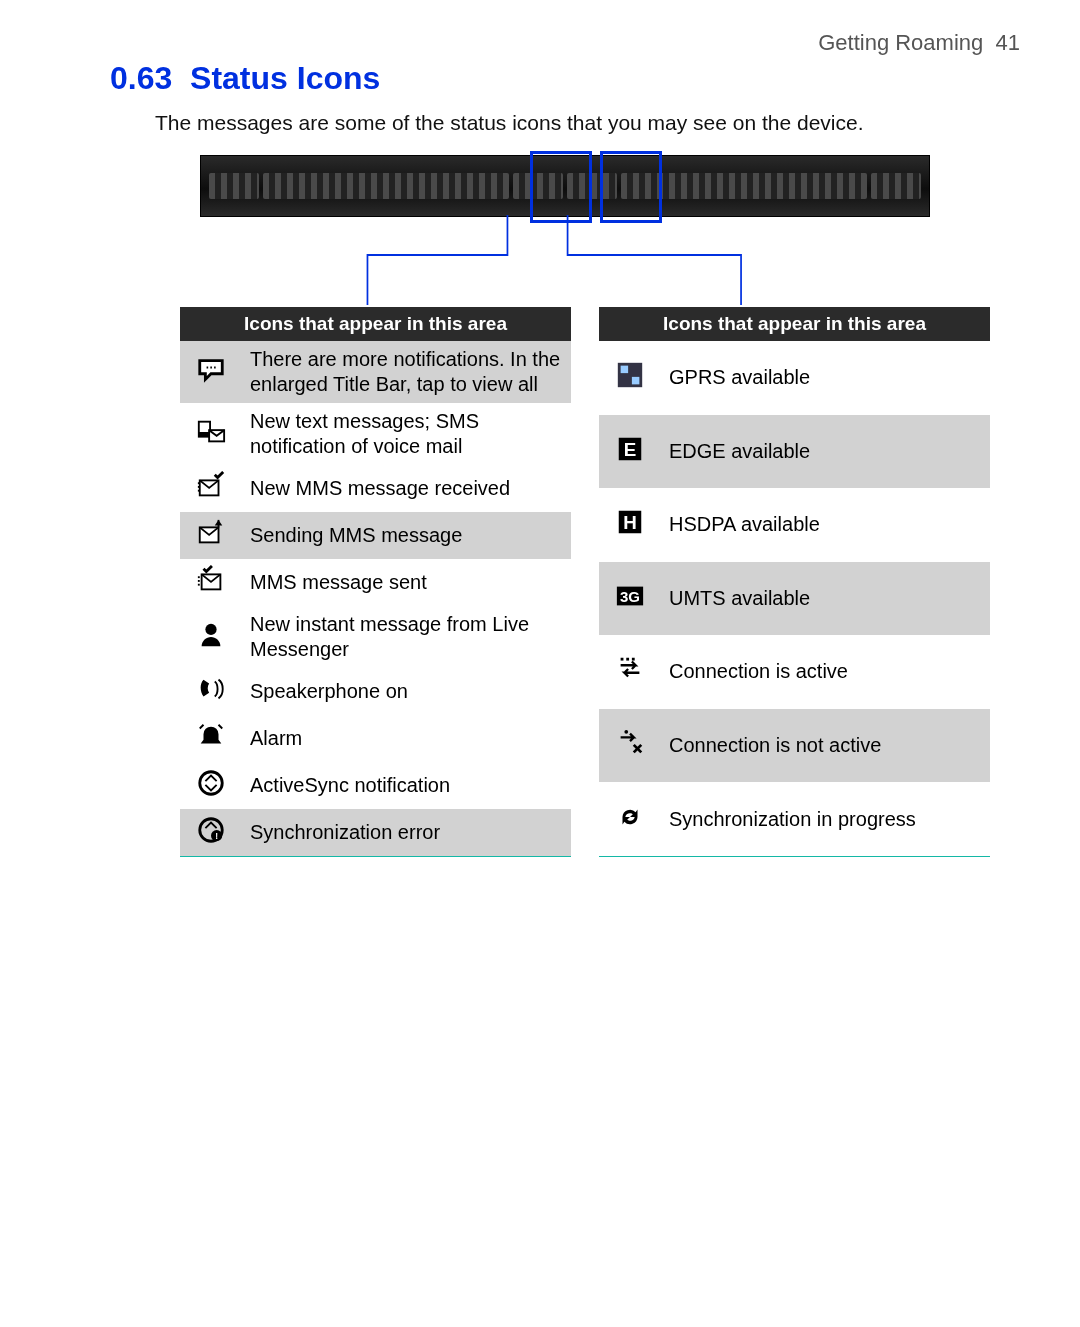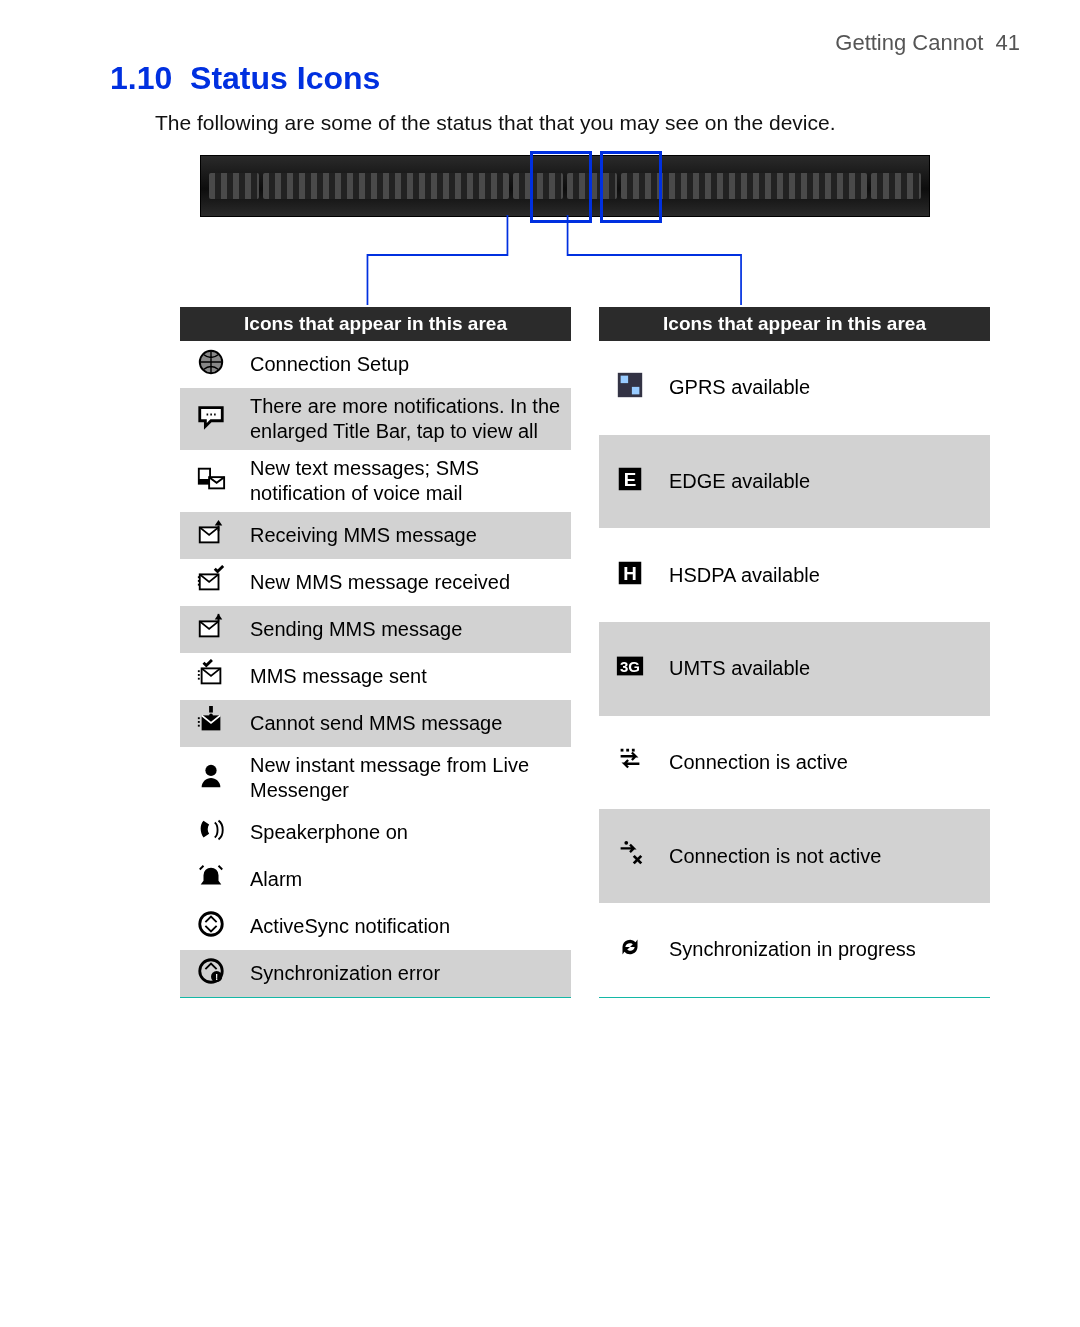--- a/index.html
+++ b/index.html
@@ -111,30 +111,30 @@
   .icon-table tr.last td { border-bottom: 1px solid #14b8a6; }
 
   
   .ic { display: inline-block; width: 30px; height: 30px; }
   .ic svg { width: 30px; height: 30px; }
 </style>
 </head>
 <body>
 
 <div class="page-header">
-  <span>Getting Cannot</span>&nbsp;
+  <span>Getting Roaming</span>&nbsp;
   <span>41</span>
 </div>
 
 <h1 class="section-title">
-  <span>1.10</span>&nbsp;
+  <span>0.63</span>&nbsp;
   <span>Status Icons</span>
 </h1>
 
-<p class="intro">The following are some of the status that that you may see on the device.</p>
+<p class="intro">The messages are some of the status icons that you may see on the device.</p>
 
 <div class="statusbar-wrap">
   <div class="statusbar">
     <div class="chunk small"></div>
     <div class="chunk"></div>
     <div class="chunk small"></div>
     <div class="chunk small"></div>
     <div class="chunk"></div>
     <div class="chunk small"></div>
   </div>
@@ -151,51 +151,35 @@
 
 <div class="tables">
 
   <table class="icon-table">
     <thead>
       <tr>
           <th colspan="2">Icons that appear in this area</th>
         </tr>
     </thead>
     <tbody id="left-body">
-        <tr>
-          <td class="iconcell"><span class="ic"><svg viewBox="0 0 32 32">
-                <circle cx="16" cy="16" r="12" fill="#888" stroke="#000" stroke-width="2"></circle>
-                <path d="M4 16h24M16 4v24M8 8c5 4 11 4 16 0M8 24c5-4 11-4 16 0" stroke="#000" fill="none" stroke-width="1.5"></path>
-              </svg></span></td>
-          <td class="label">Connection Setup</td>
-        </tr>
         <tr class="shaded">
           <td class="iconcell"><span class="ic"><svg viewBox="0 0 32 32">
                 <path d="M4 6h24v14H16l-6 6v-6H4z" fill="#fff" stroke="#000" stroke-width="3"></path>
                 <text x="16" y="17" text-anchor="middle" font-size="12" font-weight="bold">⋯</text>
               </svg></span></td>
           <td class="label">There are more notifications. In the enlarged Title Bar, tap to view all</td>
         </tr>
         <tr>
           <td class="iconcell"><span class="ic"><svg viewBox="0 0 32 32">
                 <rect x="2" y="4" width="14" height="18" fill="#000"></rect>
                 <rect x="4" y="6" width="10" height="10" fill="#fff"></rect>
                 <rect x="14" y="14" width="16" height="12" fill="#fff" stroke="#000" stroke-width="2"></rect>
                 <path d="M14 14l8 6 8-6" stroke="#000" fill="none" stroke-width="2"></path>
               </svg></span></td>
           <td class="label">New text messages; SMS notification of voice mail</td>
-        </tr>
-        <tr class="shaded">
-          <td class="iconcell"><span class="ic"><svg viewBox="0 0 32 32">
-                <rect x="4" y="10" width="20" height="16" fill="#fff" stroke="#000" stroke-width="2"></rect>
-                <path d="M4 10l10 8 10-8" stroke="#000" fill="none" stroke-width="2"></path>
-                <path d="M24 2l4 6h-8z" fill="#000"></path>
-                <line x1="24" y1="8" x2="24" y2="14" stroke="#000" stroke-width="2"></line>
-              </svg></span></td>
-          <td class="label">Receiving MMS message</td>
         </tr>
         <tr>
           <td class="iconcell"><span class="ic"><svg viewBox="0 0 32 32">
                 <rect x="4" y="10" width="20" height="16" fill="#fff" stroke="#000" stroke-width="2"></rect>
                 <path d="M4 10l10 8 10-8" stroke="#000" fill="none" stroke-width="2"></path>
                 <path d="M20 4l3 3 6-6" stroke="#000" fill="none" stroke-width="3"></path>
                 <rect x="2" y="12" width="2" height="2"></rect>
                 <rect x="2" y="16" width="2" height="2"></rect>
                 <rect x="2" y="20" width="2" height="2"></rect>
               </svg></span></td>
@@ -214,32 +198,20 @@
           <td class="iconcell"><span class="ic"><svg viewBox="0 0 32 32">
                 <rect x="6" y="10" width="20" height="16" fill="#fff" stroke="#000" stroke-width="2"></rect>
                 <path d="M6 10l10 8 10-8" stroke="#000" fill="none" stroke-width="2"></path>
                 <path d="M8 4l3 3 6-6" stroke="#000" fill="none" stroke-width="3"></path>
                 <rect x="2" y="12" width="2" height="2"></rect>
                 <rect x="2" y="16" width="2" height="2"></rect>
                 <rect x="2" y="20" width="2" height="2"></rect>
               </svg></span></td>
           <td class="label">MMS message sent</td>
         </tr>
-        <tr class="shaded">
-          <td class="iconcell"><span class="ic"><svg viewBox="0 0 32 32">
-                <rect x="6" y="10" width="20" height="16" fill="#000"></rect>
-                <path d="M6 10l10 8 10-8" stroke="#fff" fill="none" stroke-width="2"></path>
-                <rect x="14" y="0" width="4" height="7" fill="#000"></rect>
-                <circle cx="16" cy="10" r="2" fill="#000"></circle>
-                <rect x="2" y="12" width="2" height="2"></rect>
-                <rect x="2" y="16" width="2" height="2"></rect>
-                <rect x="2" y="20" width="2" height="2"></rect>
-              </svg></span></td>
-          <td class="label">Cannot send MMS message</td>
-        </tr>
         <tr>
           <td class="iconcell"><span class="ic"><svg viewBox="0 0 32 32">
                 <circle cx="16" cy="10" r="6" fill="#000"></circle>
                 <path d="M6 28c0-6 5-10 10-10s10 4 10 10z" fill="#000"></path>
               </svg></span></td>
           <td class="label">New instant message from Live Messenger</td>
         </tr>
         <tr>
           <td class="iconcell"><span class="ic"><svg viewBox="0 0 32 32">
                 <path d="M8 6c-4 4-4 12 0 18l6-4c-2-3-2-7 0-10z" fill="#000"></path>

